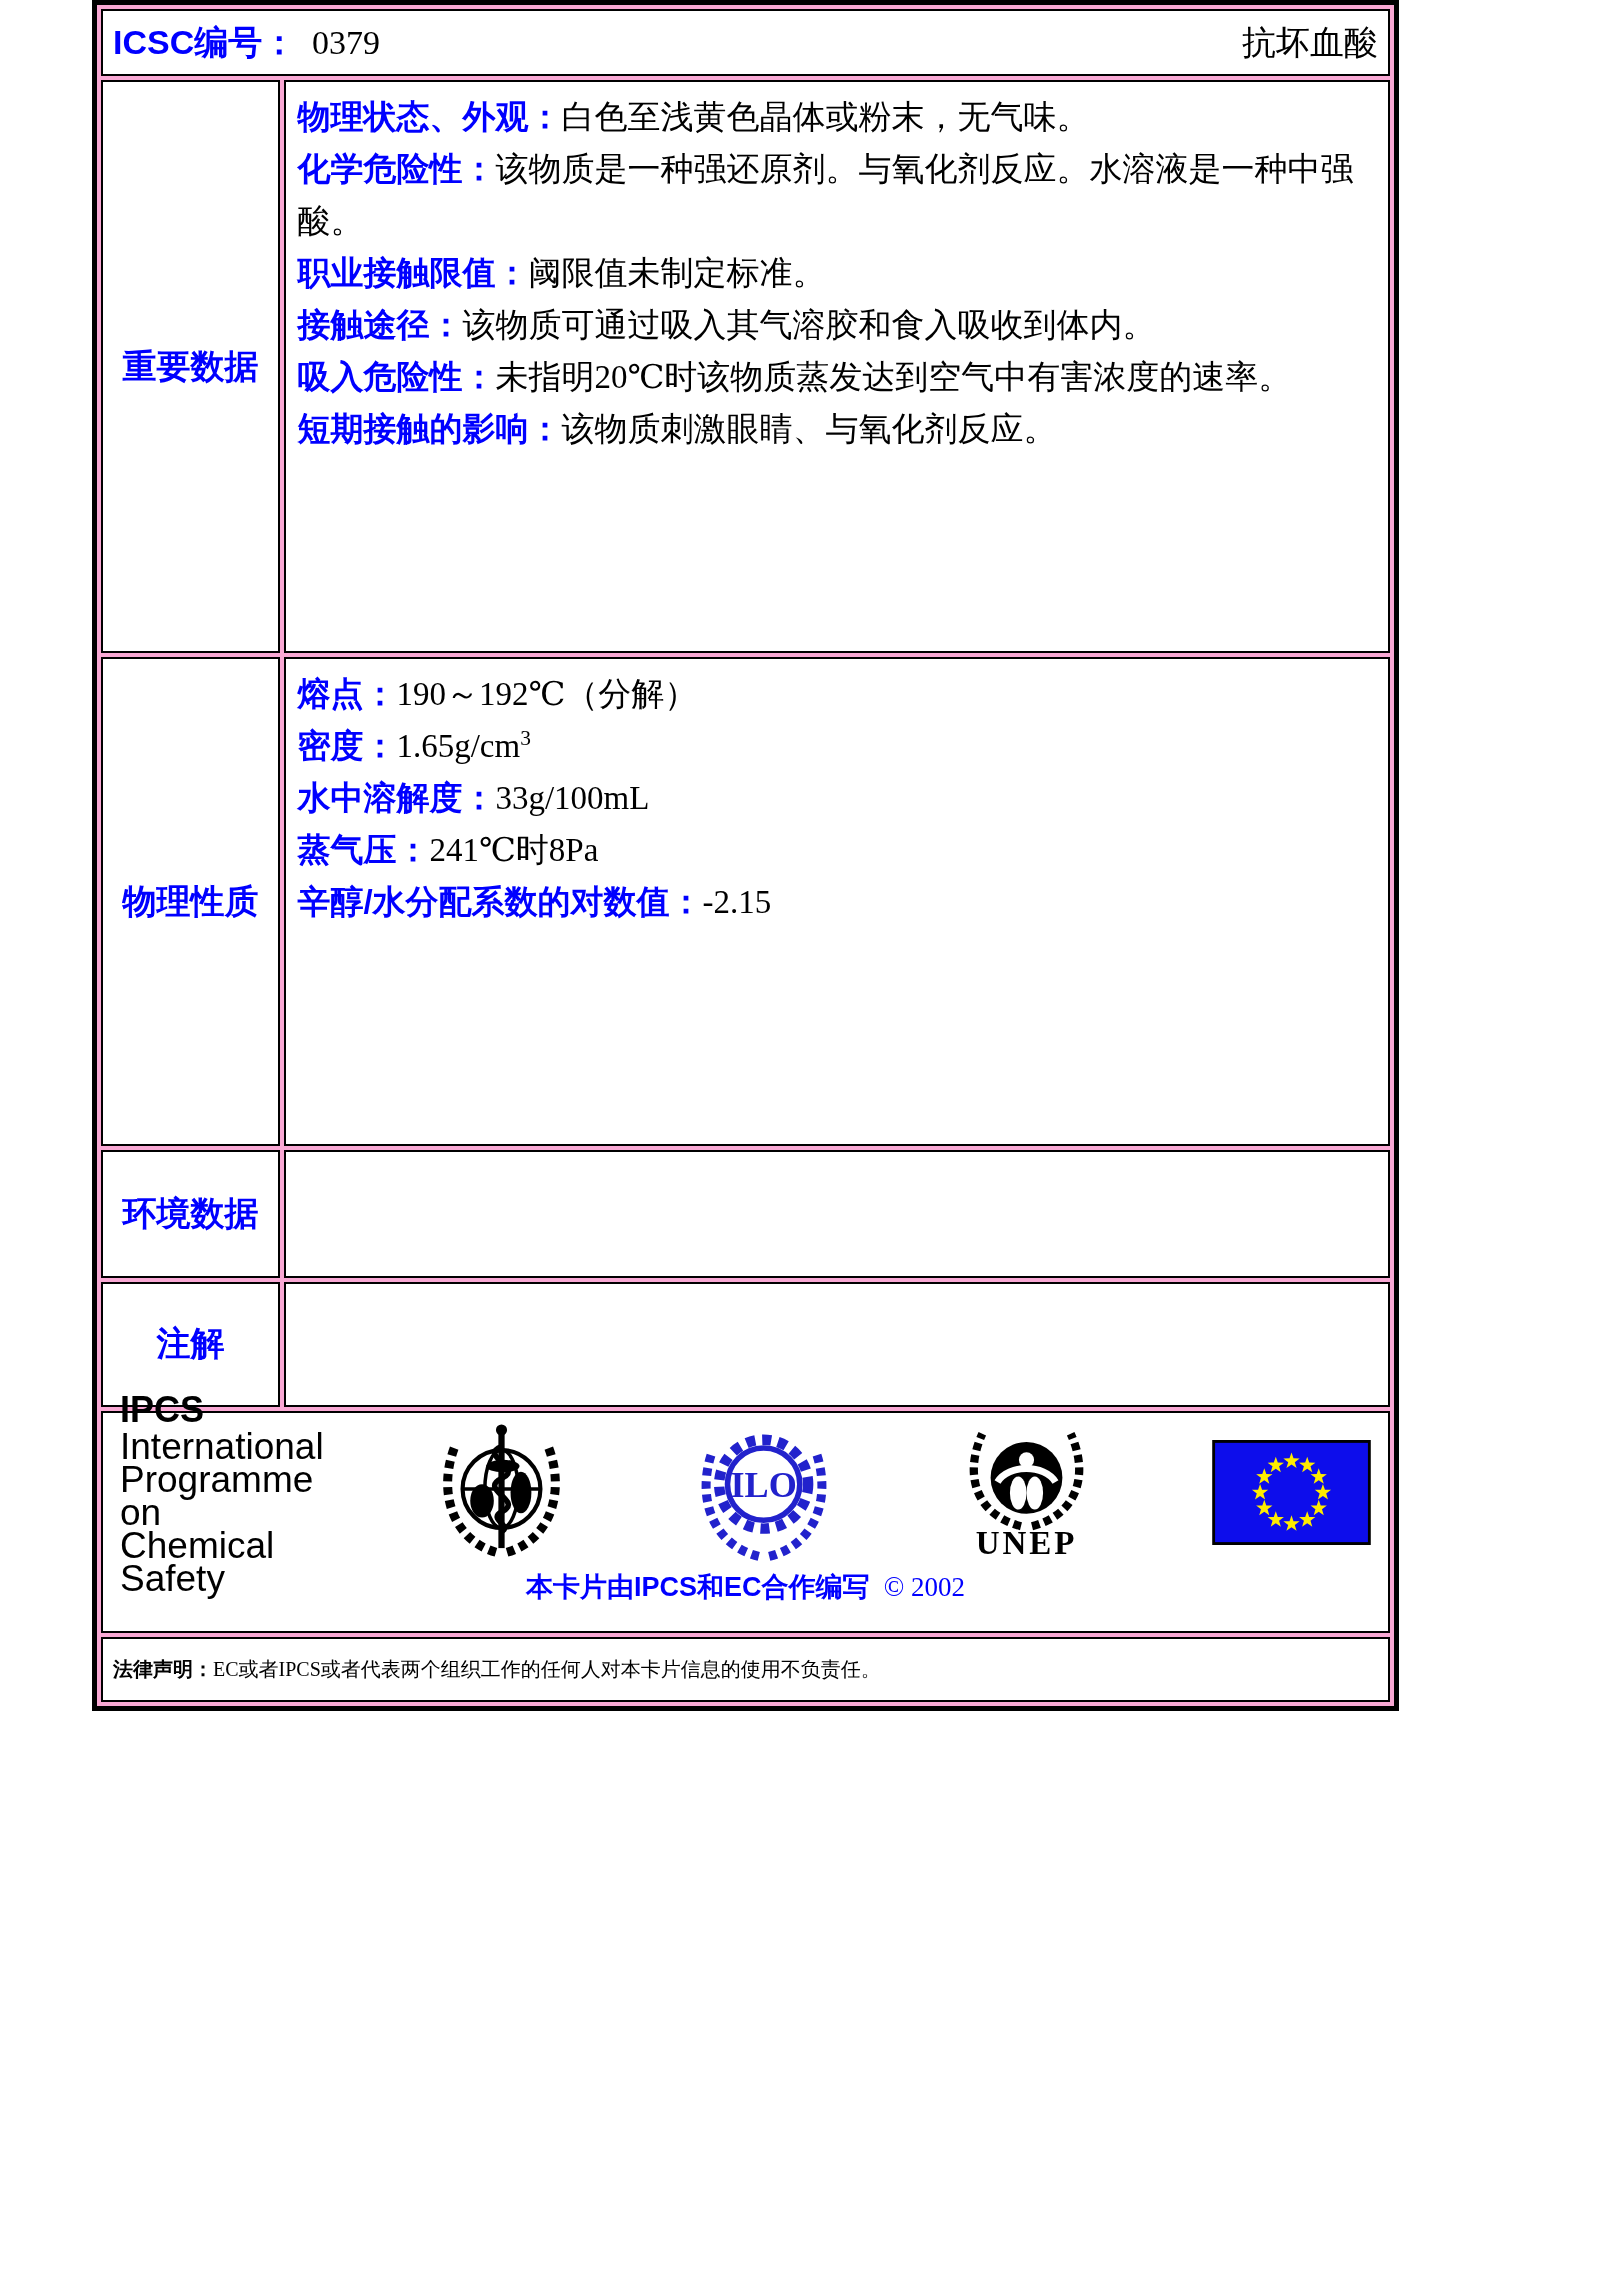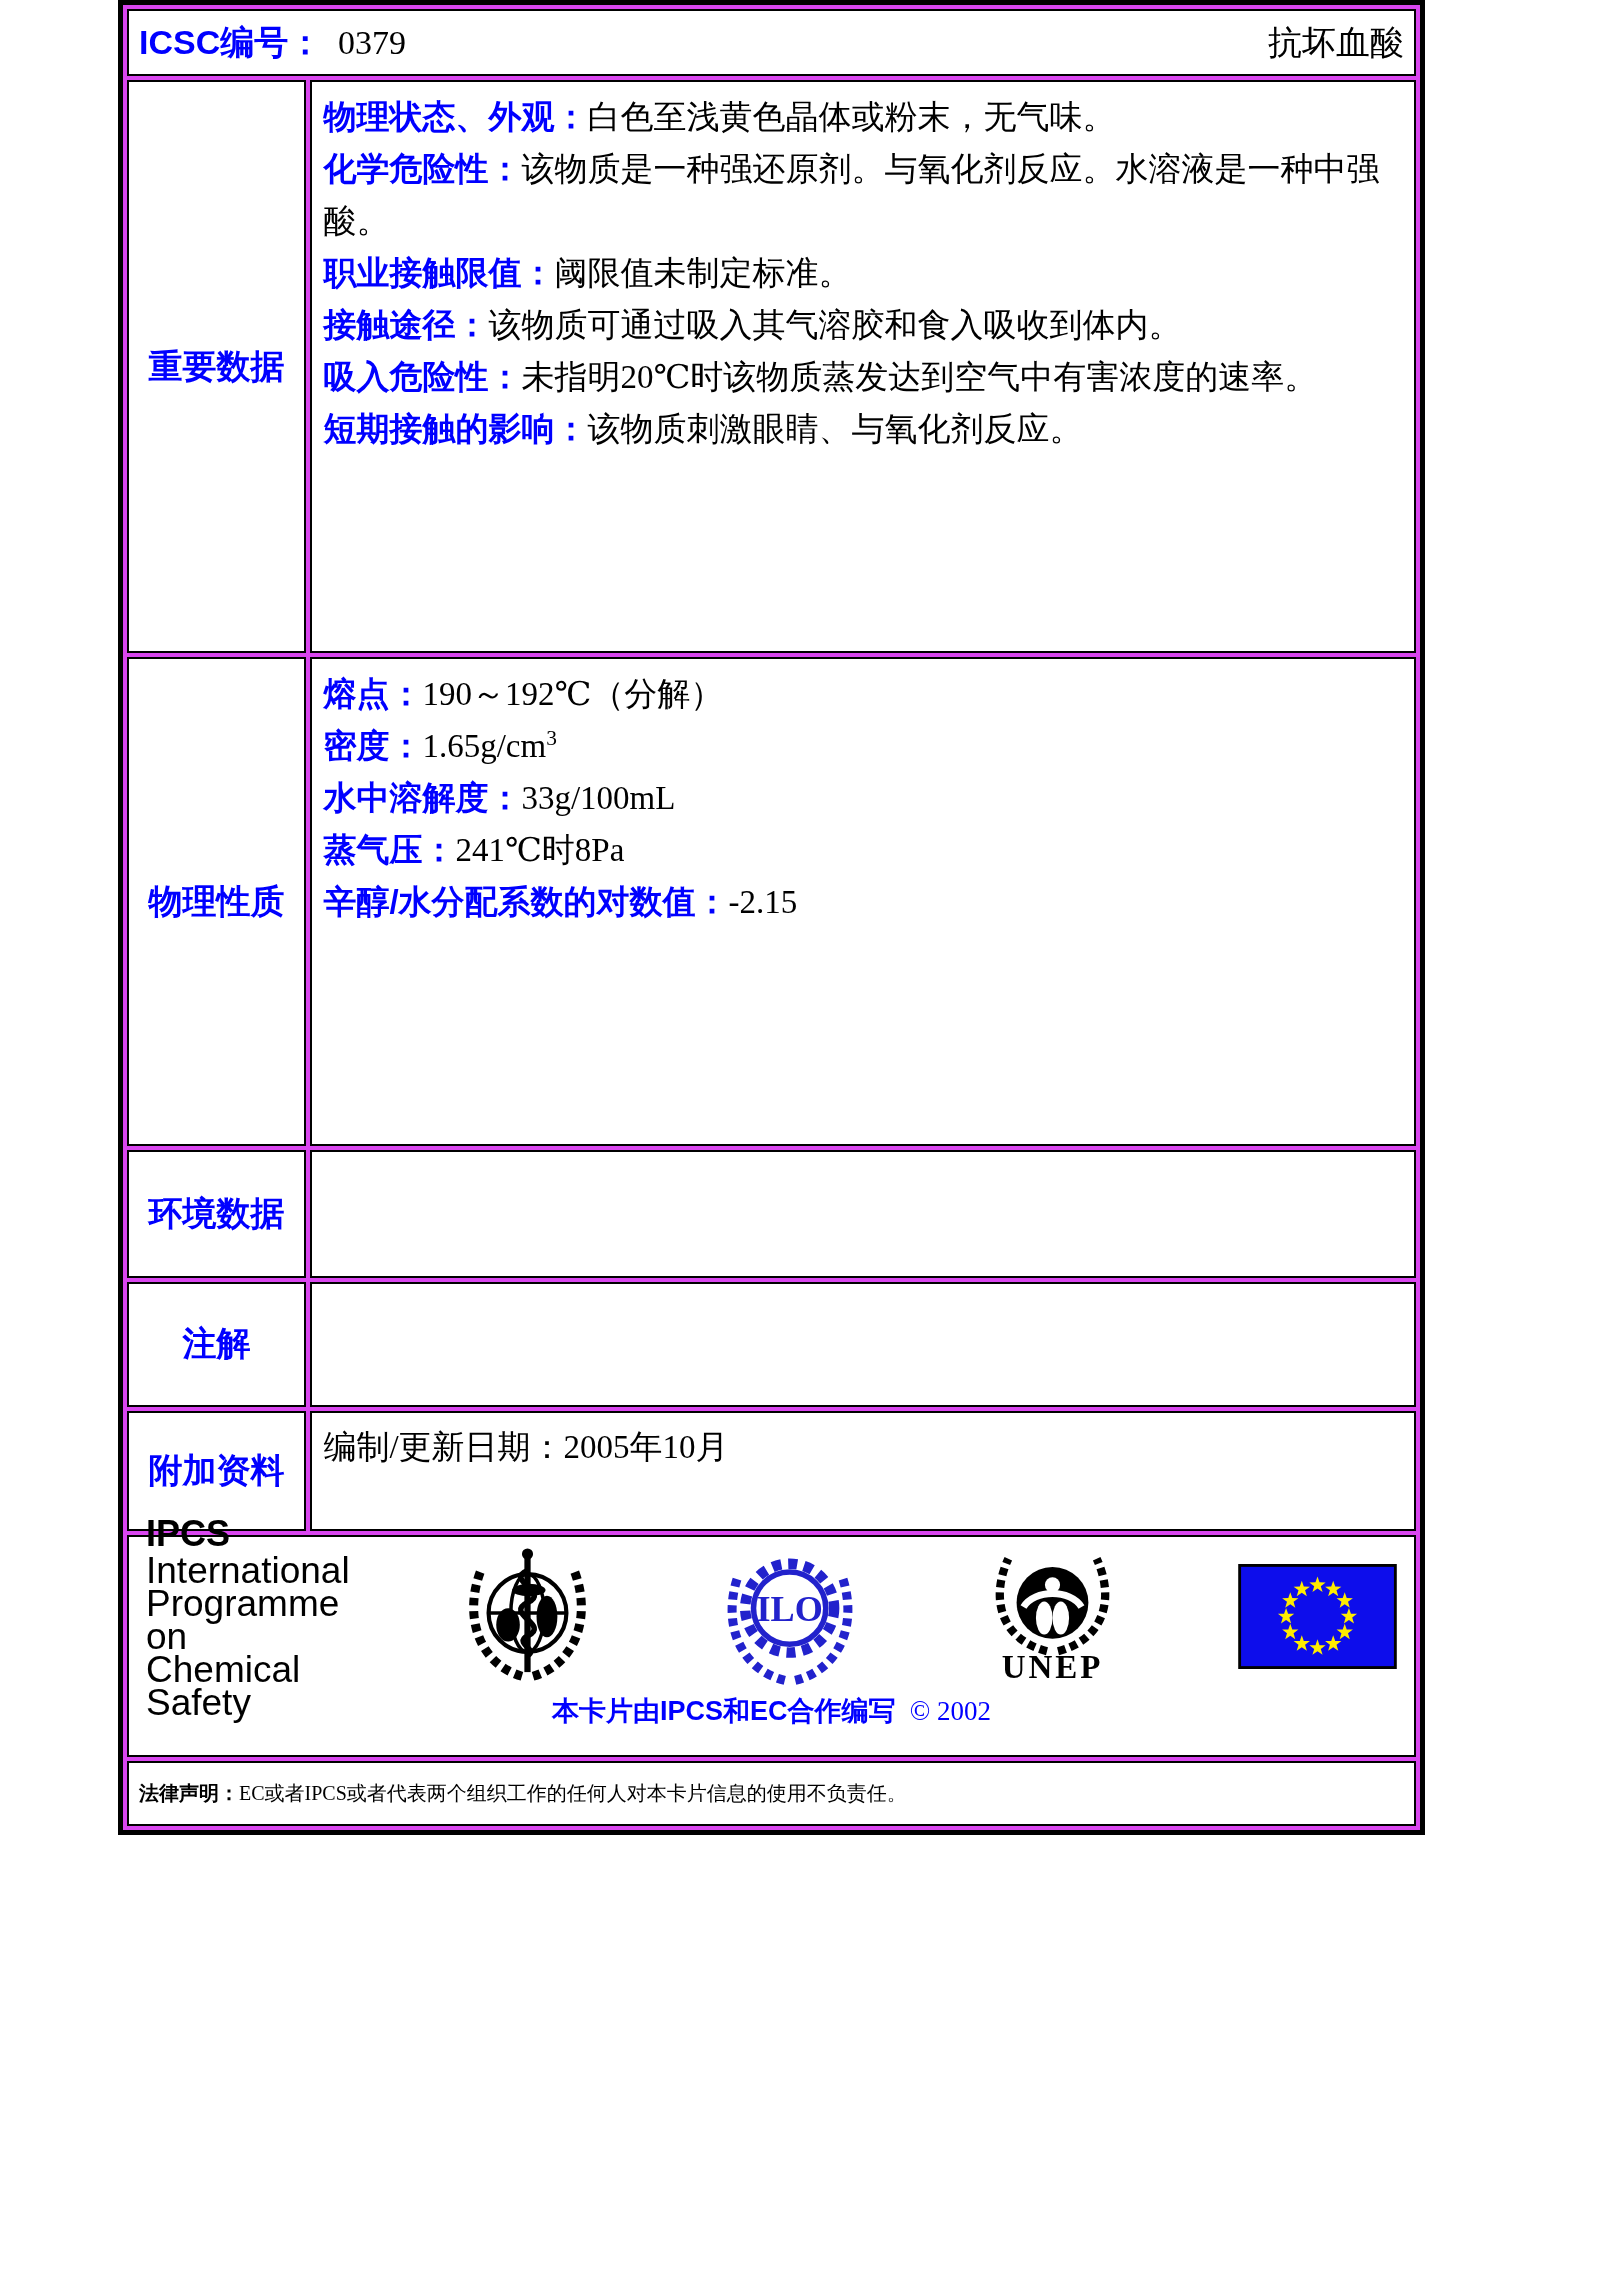--- a/index.html
+++ b/index.html
@@ -6,23 +6,23 @@
   body{
     width:1620px;height:2273px;overflow:hidden;
     font-family:"Liberation Serif","DejaVu Serif",serif;color:#000;
   }
   .title{
     width:1307px;margin:30px 0 14.3px 206px;text-align:center;
     font-family:"Liberation Sans","DejaVu Sans",sans-serif;
     font-weight:bold;font-size:56px;line-height:1.05;color:#FF0000;letter-spacing:5.7px;
   }
   table.card{
-    margin-left:118px;width:1307px;
+    margin-left:92px;width:1307px;
     border:5.7px solid #000;border-collapse:separate;border-spacing:4.3px;
-    table-layout:fixed;background:#d946ef;
+    table-layout:fixed;background:#f9a8d4;
   }
   td{border:2.1px solid #000;vertical-align:top;background:#fff;}
   col.c-label{width:179px;}
   .label-cell{
     text-align:center;vertical-align:middle;
     color:#0000FF;font-family:"Liberation Sans","DejaVu Sans",sans-serif;
     font-weight:bold;font-size:34px;
   }
   .content-cell{padding:8.6px 11.4px;}
   .entry{font-size:33px;line-height:52px;}
@@ -111,28 +111,20 @@
       </td>
     </tr>
 
     <tr class="r-notes">
       <td class="label-cell">注解</td>
       <td class="content-cell">
         <div></div>
       </td>
     </tr>
 
-    <tr class="r-add">
-      <td class="label-cell">附加资料</td>
-      <td class="content-cell">
-        <div>
-              <div class="entry plain"><span class="k">编制/更新日期：</span><span class="v">2005年10月</span></div>
-            </div>
-      </td>
-    </tr>
 
     <tr class="r-logos">
       <td colspan="2">
         <div class="logos-row">
           <div class="ipcs-block">
             <div class="ipcs-title">IPCS</div>
             <div class="ipcs-line">International</div>
             <div class="ipcs-line">Programme on</div>
             <div class="ipcs-line">Chemical Safety</div>
           </div>

